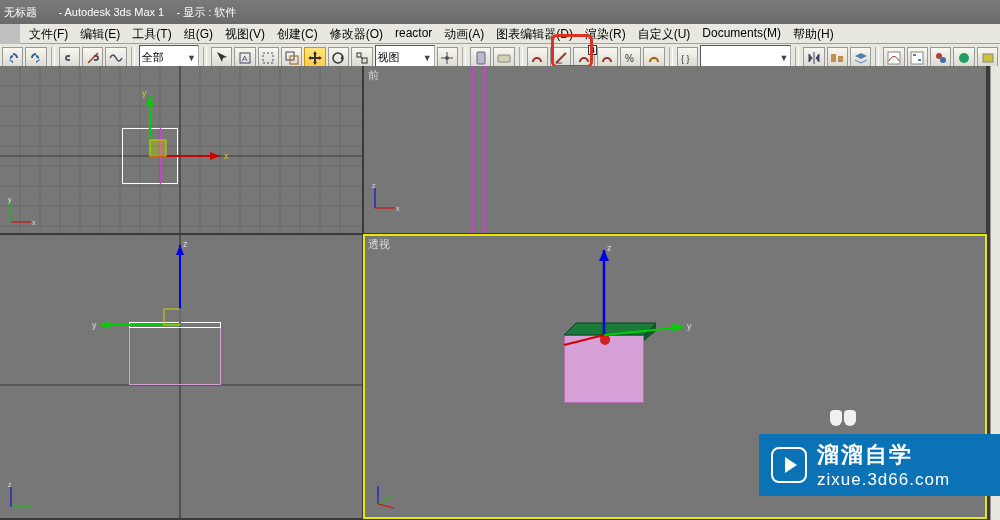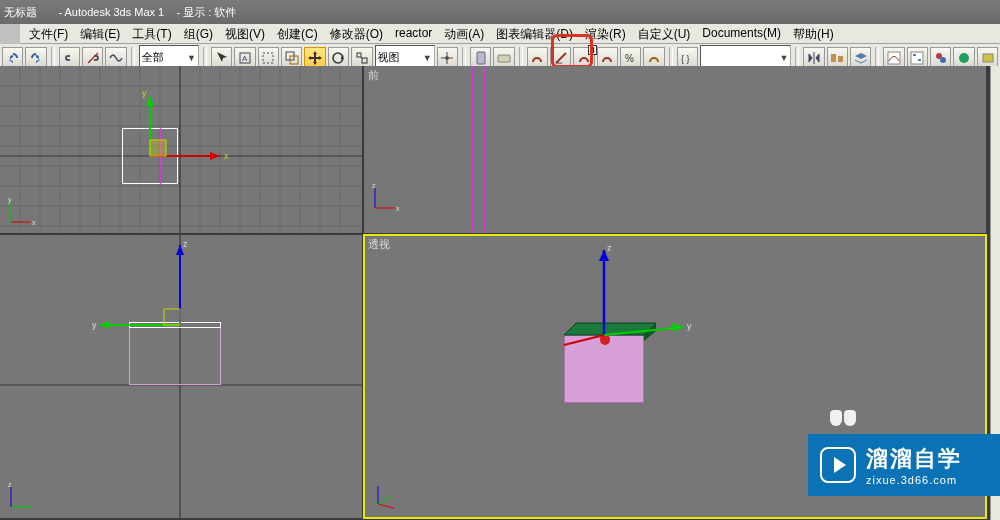--- a/index.html
+++ b/index.html
@@ -31,26 +31,26 @@
   .axis-widget { position: absolute; bottom: 6px; left: 6px; width: 30px; height: 30px; }
   
   
   .grid-dark line { stroke:#6a6a6a; stroke-width:1;}
   .grid-dark line.axis{stroke:#3a3a3a; stroke-width:1.2;}
   
   
   .right-panel { position:absolute; right:0; top:66px; width:10px; height:454px; background:#e8e8e0; border-left:1px solid #999;}
   
   
-  .watermark { position: absolute; right: 0; bottom: 24px; width: 192px; height: 62px; background: #0b72b5; display: flex; align-items: center; gap: 10px; padding: 6px 12px; color: #fff; }
+  .watermark { position: absolute; right: 0; bottom: 24px; width: 241px; height: 62px; background: #0b72b5; display: flex; align-items: center; gap: 10px; padding: 6px 12px; color: #fff; }
   .watermark .play { width: 36px; height: 36px; border: 2px solid #fff; border-radius: 8px; display:flex;align-items:center;justify-content:center;}
   .watermark .play::before{content:"";border-left:12px solid #fff;border-top:8px solid transparent;border-bottom:8px solid transparent;margin-left:3px;}
   .watermark .txt {display:flex;flex-direction:column;}
   .watermark .big{font-size:22px;font-weight:bold;letter-spacing:2px;}
-  .watermark .small{font-size:11px;letter-spacing:1px;}
+  .watermark .small{font-size:17px;letter-spacing:1px;}
   
   
   .box-outline{position:absolute;border:1px solid #fff;}
   .box-pink{position:absolute;background:#d8a0d8;border:1px solid #b070b0;}
   
   
   .binoc{position:absolute;right:130px;bottom:92px;display:flex;gap:2px;}
   .binoc span{width:12px;height:16px;background:#f0f0f0;border-radius:4px 4px 6px 6px;}
 
   

